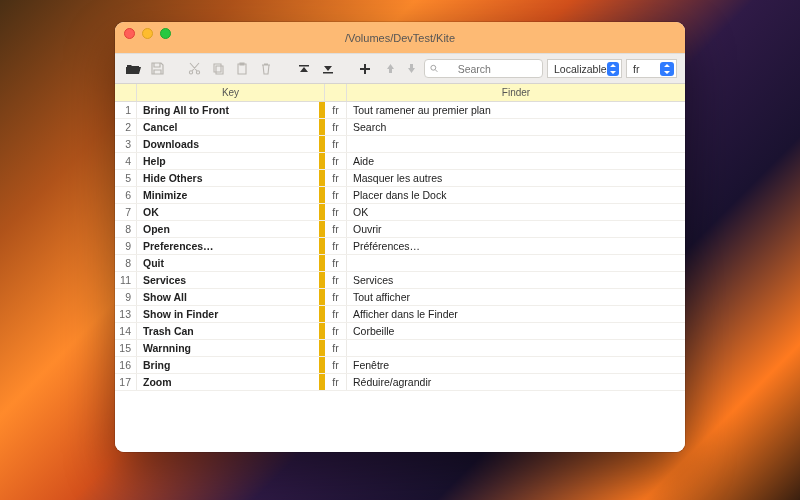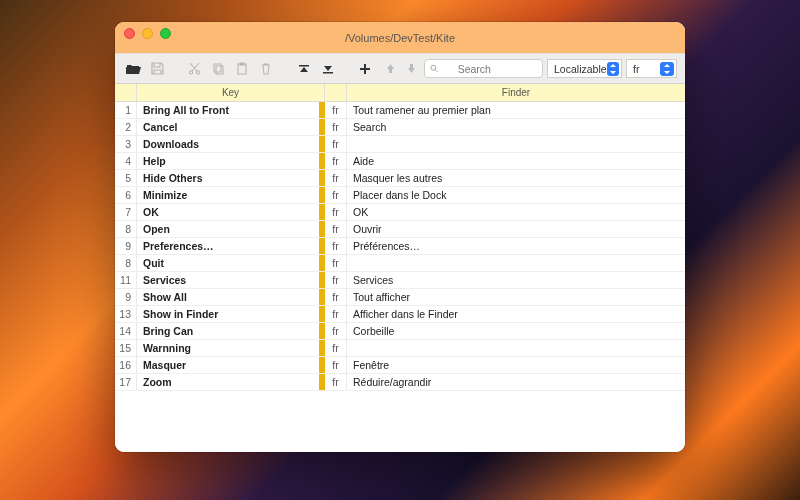--- a/index.html
+++ b/index.html
@@ -295,33 +295,33 @@
         <div class="c-val">Tout afficher</div>
       </div>
       <div class="row">
         <div class="c-num">13</div>
         <div class="c-key">Show in Finder</div>
         <div class="c-lang">fr</div>
         <div class="c-val">Afficher dans le Finder</div>
       </div>
       <div class="row">
         <div class="c-num">14</div>
-        <div class="c-key">Bring Can</div>
+        <div class="c-key">Trash Can</div>
         <div class="c-lang">fr</div>
         <div class="c-val">Corbeille</div>
       </div>
       <div class="row">
         <div class="c-num">15</div>
         <div class="c-key">Warnning</div>
         <div class="c-lang">fr</div>
         <div class="c-val"></div>
       </div>
       <div class="row">
         <div class="c-num">16</div>
-        <div class="c-key">Masquer</div>
+        <div class="c-key">Bring</div>
         <div class="c-lang">fr</div>
         <div class="c-val">Fenêtre</div>
       </div>
       <div class="row">
         <div class="c-num">17</div>
         <div class="c-key">Zoom</div>
         <div class="c-lang">fr</div>
         <div class="c-val">Réduire/agrandir</div>
       </div>
     </div>

